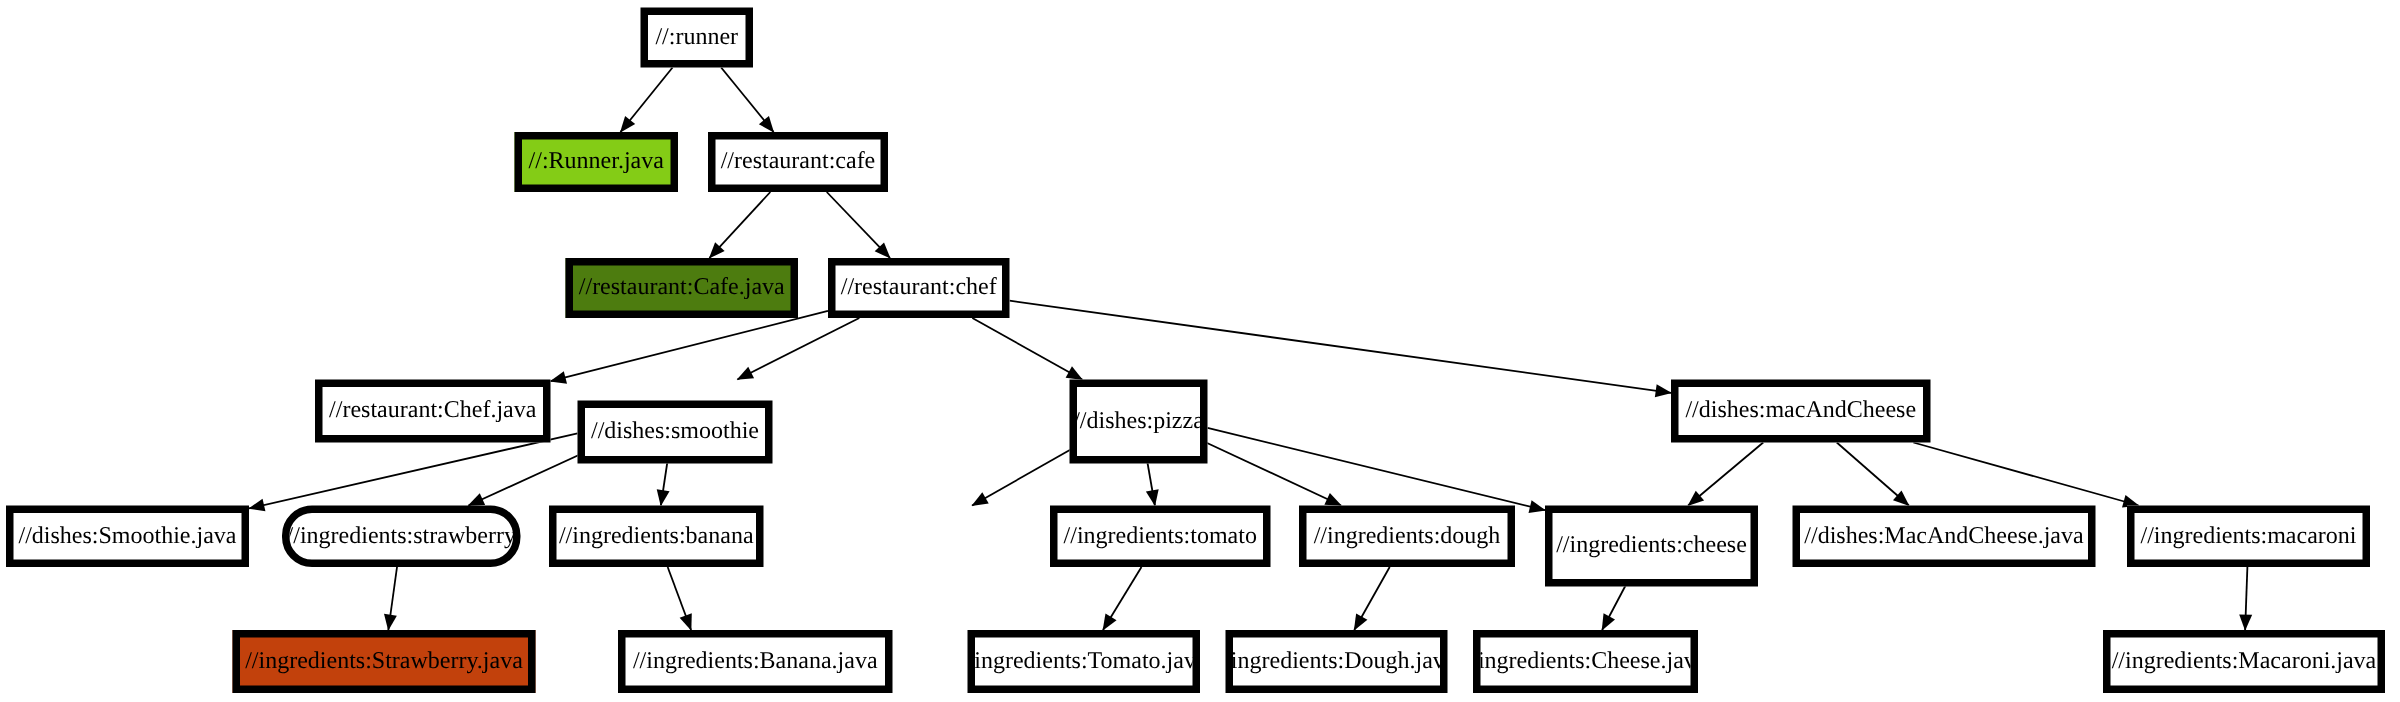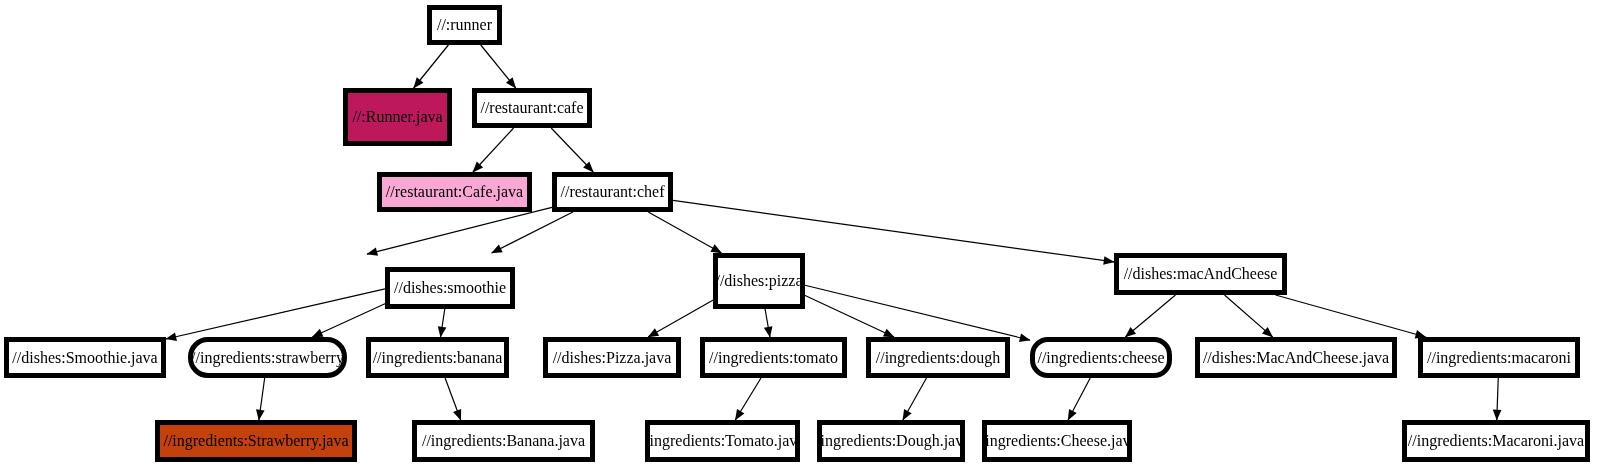--- a/index.html
+++ b/index.html
@@ -67,34 +67,34 @@
       <line x1="1275.5718562874251" y1="295" x2="1425.7155688622754" y2="337" stroke="#000000" stroke-width="1.2" marker-end="url(#arrow)"></line>
       <line x1="264.67664670658684" y1="378" x2="258.8922155688623" y2="420" stroke="#000000" stroke-width="1.2" marker-end="url(#arrow)"></line>
       <line x1="445.11077844311376" y1="378" x2="460.70359281437123" y2="420" stroke="#000000" stroke-width="1.2" marker-end="url(#arrow)"></line>
       <line x1="760.9790419161677" y1="378" x2="735.3263473053892" y2="420" stroke="#000000" stroke-width="1.2" marker-end="url(#arrow)"></line>
       <line x1="926.4610778443114" y1="378" x2="902.8203592814372" y2="420" stroke="#000000" stroke-width="1.2" marker-end="url(#arrow)"></line>
       <line x1="1090.197604790419" y1="378" x2="1068.065868263473" y2="420" stroke="#000000" stroke-width="1.2" marker-end="url(#arrow)"></line>
       <line x1="1498.2634730538923" y1="378" x2="1496.754491017964" y2="420" stroke="#000000" stroke-width="1.2" marker-end="url(#arrow)"></line>
     </svg>
 
   <div class="node" style="left: 427px; top: 5px; width: 75px; height: 40px; background: rgb(255, 255, 255); border-color: rgb(0, 0, 0); color: rgb(0, 0, 0);">//:runner</div>
-  <div class="node" style="left: 343px; top: 88px; width: 109px; height: 58px; background: #be185d; border-color: rgb(0, 0, 0); color: rgb(0, 0, 0);">//:Runner.java</div>
+  <div class="node" style="left: 343px; top: 88px; width: 109px; height: 40px; background: #84cc16; border-color: rgb(0, 0, 0); color: rgb(0, 0, 0);">//:Runner.java</div>
   <div class="node" style="left: 472px; top: 88px; width: 120px; height: 40px; background: rgb(255, 255, 255); border-color: rgb(0, 0, 0); color: rgb(0, 0, 0);">//restaurant:cafe</div>
-  <div class="node" style="left: 377px; top: 172px; width: 155px; height: 40px; background: #f9a8d4; border-color: rgb(0, 0, 0); color: rgb(0, 0, 0);">//restaurant:Cafe.java</div>
+  <div class="node" style="left: 377px; top: 172px; width: 155px; height: 40px; background: #4d7c0f; border-color: rgb(0, 0, 0); color: rgb(0, 0, 0);">//restaurant:Cafe.java</div>
   <div class="node" style="left: 552px; top: 172px; width: 121px; height: 40px; background: rgb(255, 255, 255); border-color: rgb(0, 0, 0); color: rgb(0, 0, 0);">//restaurant:chef</div>
+  <div class="node" style="left: 210px; top: 253px; width: 157px; height: 42px; background: rgb(255, 255, 255); border-color: rgb(0, 0, 0); color: rgb(0, 0, 0);">//restaurant:Chef.java</div>
   <div class="node" style="left: 385px; top: 253px; width: 130px; height: 42px; background: rgb(255, 255, 255); border-color: rgb(0, 0, 0); color: rgb(0, 0, 0); margin-top: 14px;">//dishes:smoothie</div>
   <div class="node" style="left: 713px; top: 253px; width: 92px; height: 56px; background: rgb(255, 255, 255); border-color: rgb(0, 0, 0); color: rgb(0, 0, 0);">//dishes:pizza</div>
   <div class="node" style="left: 1114px; top: 253px; width: 173px; height: 42px; background: rgb(255, 255, 255); border-color: rgb(0, 0, 0); color: rgb(0, 0, 0); font-family: Liberation Serif, serif;">//dishes:macAndCheese</div>
   <div class="node" style="left: 4px; top: 337px; width: 162px; height: 41px; background: rgb(255, 255, 255); border-color: rgb(0, 0, 0); color: rgb(0, 0, 0);">//dishes:Smoothie.java</div>
   <div class="node" style="left: 188px; top: 337px; width: 159px; height: 41px; background: rgb(255, 255, 255); border-color: rgb(0, 0, 0); color: rgb(0, 0, 0); border-radius: 20px;">//ingredients:strawberry</div>
   <div class="node" style="left: 366px; top: 337px; width: 143px; height: 41px; background: rgb(255, 255, 255); border-color: rgb(0, 0, 0); color: rgb(0, 0, 0);">//ingredients:banana</div>
-  <div class="node" style="left: 543px; top: 337px; width: 138px; height: 41px; background: rgb(255, 255, 255); border-color: rgb(0, 0, 0); color: rgb(0, 0, 0);">//dishes:Pizza.java</div>
   <div class="node" style="left: 700px; top: 337px; width: 147px; height: 41px; background: rgb(255, 255, 255); border-color: rgb(0, 0, 0); color: rgb(0, 0, 0);">//ingredients:tomato</div>
   <div class="node" style="left: 866px; top: 337px; width: 144px; height: 41px; background: rgb(255, 255, 255); border-color: rgb(0, 0, 0); color: rgb(0, 0, 0);">//ingredients:dough</div>
-  <div class="node" style="left: 1030px; top: 337px; width: 142px; height: 41px; background: rgb(255, 255, 255); border-color: rgb(0, 0, 0); color: rgb(0, 0, 0); border-radius: 18px;">//ingredients:cheese</div>
+  <div class="node" style="left: 1030px; top: 337px; width: 142px; height: 54px; background: rgb(255, 255, 255); border-color: rgb(0, 0, 0); color: rgb(0, 0, 0);">//ingredients:cheese</div>
   <div class="node" style="left: 1195px; top: 337px; width: 202px; height: 41px; background: rgb(255, 255, 255); border-color: rgb(0, 0, 0); color: rgb(0, 0, 0);">//dishes:MacAndCheese.java</div>
   <div class="node" style="left: 1418px; top: 337px; width: 162px; height: 41px; background: rgb(255, 255, 255); border-color: rgb(0, 0, 0); color: rgb(0, 0, 0);">//ingredients:macaroni</div>
   <div class="node" style="left: 155px; top: 420px; width: 202px; height: 42px; background: #c2410c; border-color: rgb(0, 0, 0); color: rgb(0, 0, 0);">//ingredients:Strawberry.java</div>
   <div class="node" style="left: 377px; top: 420px; width: 183px; height: 42px; background: rgb(255, 255, 255); border-color: rgb(0, 0, 0); color: rgb(0, 0, 0); margin-left: 35px;">//ingredients:Banana.java</div>
   <div class="node" style="left: 645px; top: 420px; width: 155px; height: 42px; background: rgb(255, 255, 255); border-color: rgb(0, 0, 0); color: rgb(0, 0, 0);">//ingredients:Tomato.java</div>
   <div class="node" style="left: 817px; top: 420px; width: 148px; height: 42px; background: rgb(255, 255, 255); border-color: rgb(0, 0, 0); color: rgb(0, 0, 0);">//ingredients:Dough.java</div>
   <div class="node" style="left: 982px; top: 420px; width: 150px; height: 42px; background: rgb(255, 255, 255); border-color: rgb(0, 0, 0); color: rgb(0, 0, 0);">//ingredients:Cheese.java</div>
   <div class="node" style="left: 1402px; top: 420px; width: 188px; height: 42px; background: rgb(255, 255, 255); border-color: rgb(0, 0, 0); color: rgb(0, 0, 0);">//ingredients:Macaroni.java</div>
 </div>
 

